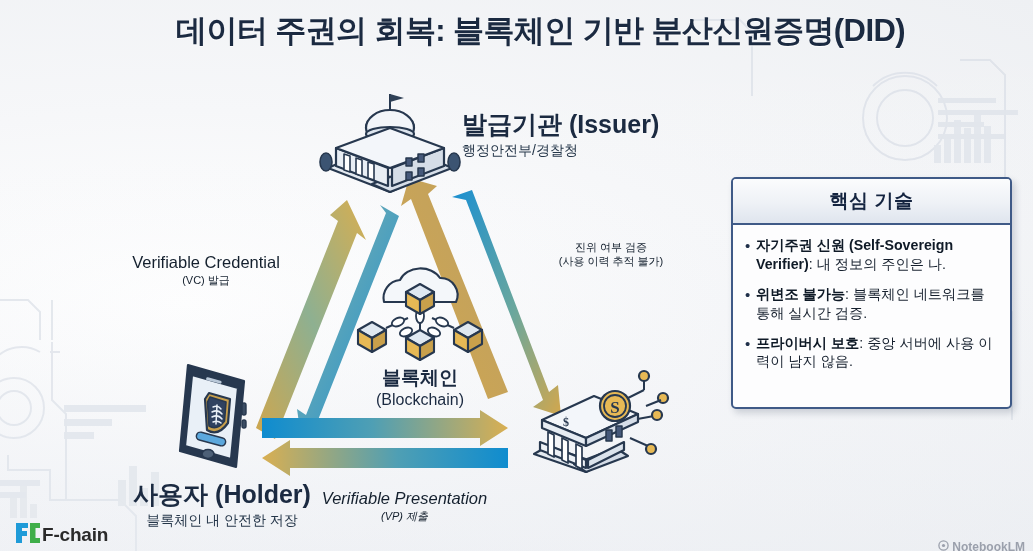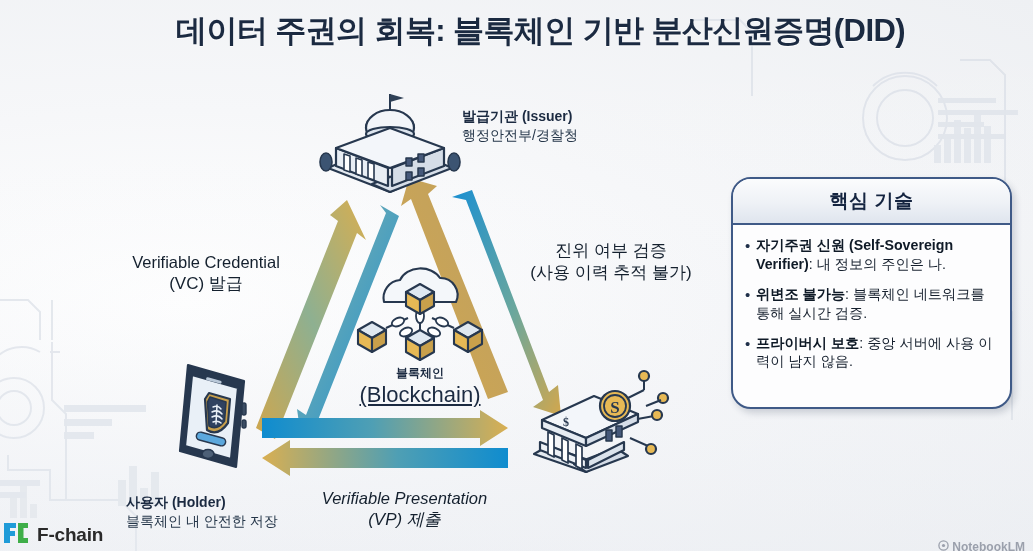--- a/index.html
+++ b/index.html
@@ -24,62 +24,62 @@
   .title {
     position:absolute; top:10px; left:0; width:1033px;
     text-align:center;
     font-size:31px; font-weight:bold; letter-spacing:-0.6px;
     color:#1b2a41;
     text-shadow:0 1px 0 rgba(255,255,255,.8);
     padding-left:48px;
   }
   
   .node { position:absolute; }
-  .node-title { font-size:14px; font-weight:bold; color:#1b2a41; white-space:nowrap; }
+  .node-title { font-size:25px; font-weight:bold; color:#1b2a41; white-space:nowrap; }
   .node-sub { font-size:14px; color:#253649; white-space:nowrap; margin-top:1px; }
   #issuer-node { left:462px; top:108px; }
-  #holder-node { left:126px; top:478px; width:240px; text-align:left;margin-top:16px; }
+  #holder-node { left:102px; top:478px; width:240px; text-align:center; }
   #verifier-node { left:500px; top:478px; width:240px; text-align:center; }
   #blockchain-node { left:330px; top:365px; width:180px; text-align:center; }
-  .bc-title { font-size:12px; font-weight:bold; color:#1b2a41; }
-  .bc-sub { font-size:22px; color:#1b2a41;text-decoration:underline; }
+  .bc-title { font-size:19px; font-weight:bold; color:#1b2a41; }
+  .bc-sub { font-size:16px; color:#1b2a41; }
   
   .arrow-label { position:absolute; text-align:center; color:#14202e; line-height:1.28; }
   .al-en { font-size:16.5px; }
-  .al-ko { font-size:17px; font-weight:500; }
+  .al-ko { font-size:11px; font-weight:500; }
   #label-vc  { left:96px;  top:252px; width:220px; }
   #label-ver { left:506px; top:240px; width:210px; }
   #label-vp  { left:292px; top:488px; width:225px;font-style:italic; }
   
   #key-panel {
     position:absolute; left:731px; top:177px; width:281px; height:232px;
     background:#fdfdfe;
     border:2px solid #3f5a87;
-    border-radius:20px;
+    border-radius:5px;
     box-shadow:3px 4px 7px rgba(40,55,80,.20);
     overflow:hidden;
   }
   #key-panel-header {
     height:46px;
     background:linear-gradient(180deg,#fbfcfd 0%,#eef1f6 55%,#dfe5ee 100%);
     border-bottom:2px solid #3f5a87;
     display:flex; align-items:center; justify-content:center;
   }
   #key-panel-header .hdr-text {
     font-size:19px; font-weight:bold; color:#142440; letter-spacing:.5px;
   }
   #key-panel-body { padding:11px 12px 8px 12px; }
   .bullet-row { display:flex; margin-bottom:11px; }
   .bullet-dot {
     flex:0 0 11px; font-size:15px; line-height:19px; color:#20304a;
   }
   .bullet-text { font-size:14.2px; line-height:1.33; color:#16202e; }
   .bullet-text b { font-weight:bold; color:#0f1a27; }
   
-  #logo { position:absolute; left:2px; top:521px; display:flex; align-items:center; gap:7px; }
+  #logo { position:absolute; left:14px; top:521px; display:flex; align-items:center; }
   #logo-text { font-size:19px; font-weight:bold; color:#2a2a2a; letter-spacing:-0.2px; }
   
   #watermark {
     position:absolute; right:8px; bottom:-3px;
     font-size:12px; color:#8d93a0; font-weight:bold;
     display:flex; align-items:center; gap:3px;
     opacity:.85;
   }
 </style>
 </head>

